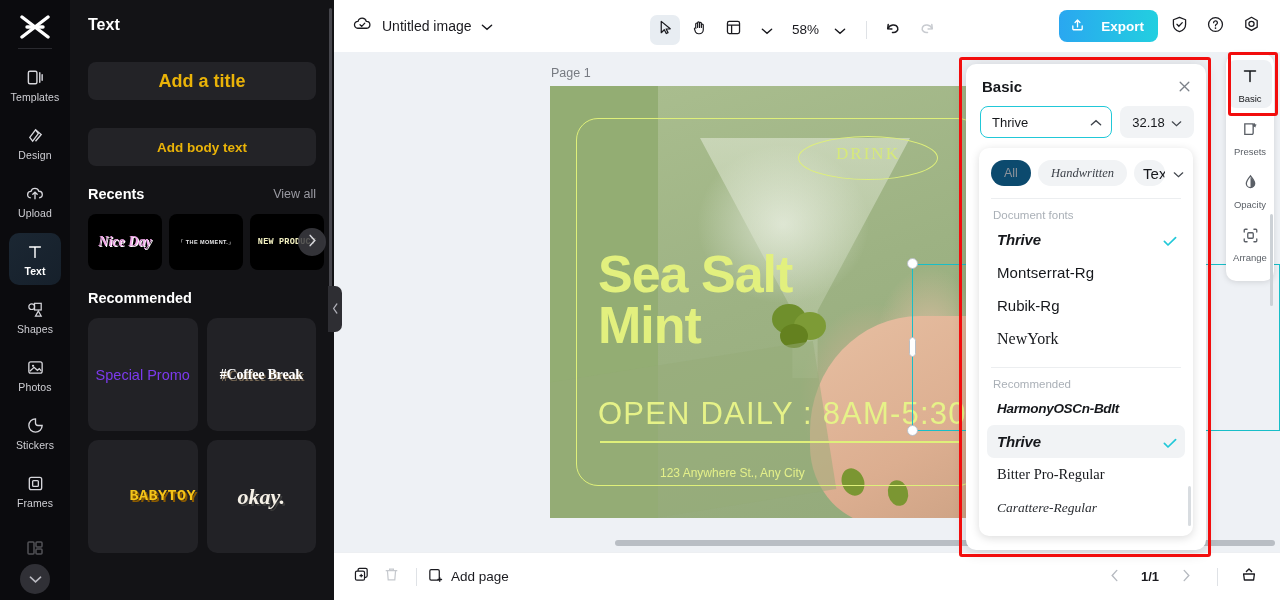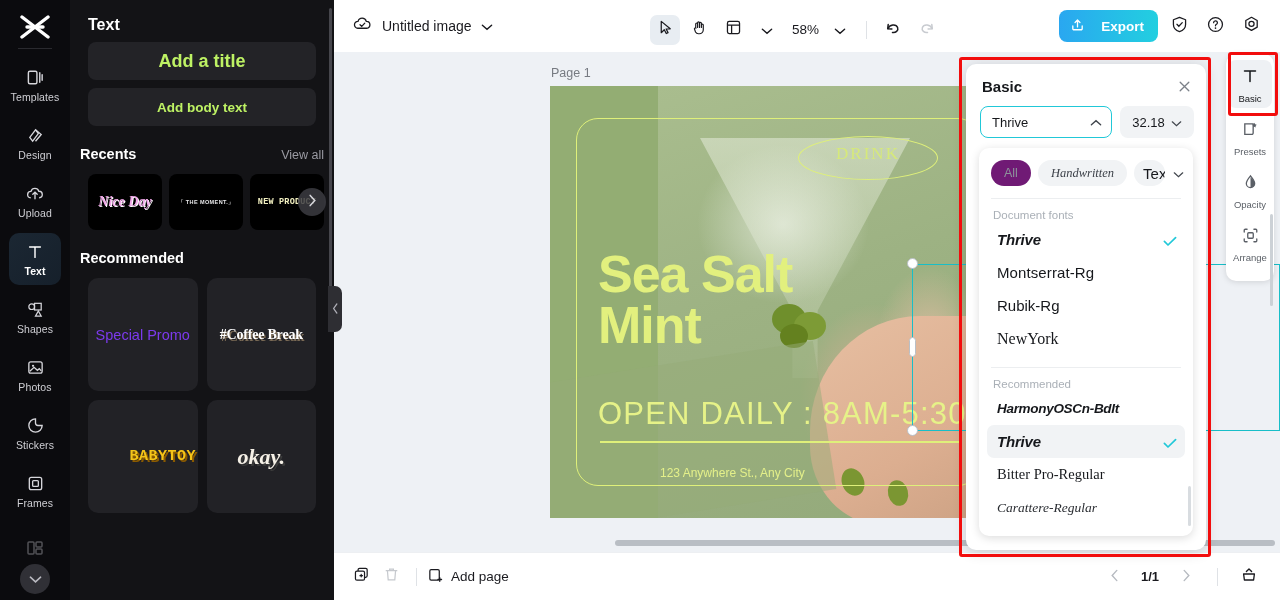--- a/index.html
+++ b/index.html
@@ -38,30 +38,30 @@
     display:flex; align-items:center; justify-content:center; cursor:pointer;
   }
 
   
   #panel {
     position: absolute; left: 70px; top: 0; width: 264px; height: 600px;
     background: #131316; overflow: hidden; z-index: 35;
   }
   #panel .p-title { color: #fff; font-size: 16px; font-weight: 700; margin: 16px 0 0 18px; }
   .add-btn {
-    margin: 8px 18px 0; height: 38px; border-radius: 8px;
-    background: #232327; color: #bef264;
+    margin: 28px 18px 0; height: 38px; border-radius: 8px;
+    background: #232327; color: #eab308;
     display:flex; align-items:center; justify-content:center;
     cursor:pointer;
   }
   .add-btn.t1 { font-size: 18px; font-weight: 700; }
   .add-btn.t2 { font-size: 15px; font-weight: 700; }
   .add-btn.t3 { font-size: 13.5px; font-weight: 700; }
   .sec-head {
-    margin: 20px 10px 0; display:flex; align-items:flex-end; justify-content:space-between;
+    margin: 20px 18px 0; display:flex; align-items:center; justify-content:space-between;
   }
   .sec-head .st { color:#fff; font-size: 14.5px; font-weight: 700; }
   .sec-head .sa { color:#9a9aa2; font-size: 12.5px; cursor:pointer; }
   .recents { position: relative; margin: 12px 0 0 18px; display:flex; gap: 7px; }
   .rcard {
     width: 74px; height: 56px; border-radius: 8px; background: #000000;
     display:flex; align-items:center; justify-content:center; overflow:hidden;
     cursor:pointer; flex: 0 0 auto;
   }
   .rc1 { font-family: "Liberation Serif", serif; font-style: italic; font-weight: 700; color:#f0a8e8; font-size: 14px; text-shadow: 1px 1px 0 #fff; }
@@ -261,21 +261,21 @@
   #font-dropdown {
     position:absolute; left: 13px; top: 84px; width: 214px; height: 388px;
     background:#fff; border-radius: 10px; box-shadow: 0 2px 10px rgba(0,0,0,.14);
     overflow:hidden;
   }
   .chips { display:flex; align-items:center; gap: 7px; padding: 12px 8px 0 12px; }
   .chip {
     height: 26px; border-radius: 13px; background:#f1f3f5; padding: 0 13px;
     display:flex; align-items:center; font-size: 12.5px; color:#3c4149; cursor:pointer; white-space:nowrap;
   }
-  .chip.on { background:#701a75; color:#8d939b; }
+  .chip.on { background:#0c4a6e; color:#8d939b; }
   .chip.clip { max-width: 44px; overflow:hidden; font-size: 15px; color:#16181c; padding: 0 6px 0 9px; }
   .chip-arrow { width: 20px; height: 26px; display:flex; align-items:center; justify-content:center; cursor:pointer; }
   .chip-hand { font-family:"Liberation Serif", serif; font-style: italic; }
   .fp-hr { height:1px; background:#eceef0; margin: 12px 12px 0; }
   .grp-label { font-size: 11.5px; color:#aab0b7; padding: 10px 0 0 14px; }
   .flist { padding: 2px 8px 0; }
   .fitem {
     height: 33px; border-radius: 7px; padding: 0 8px 0 10px;
     display:flex; align-items:center; justify-content:space-between; cursor:pointer;
   }

